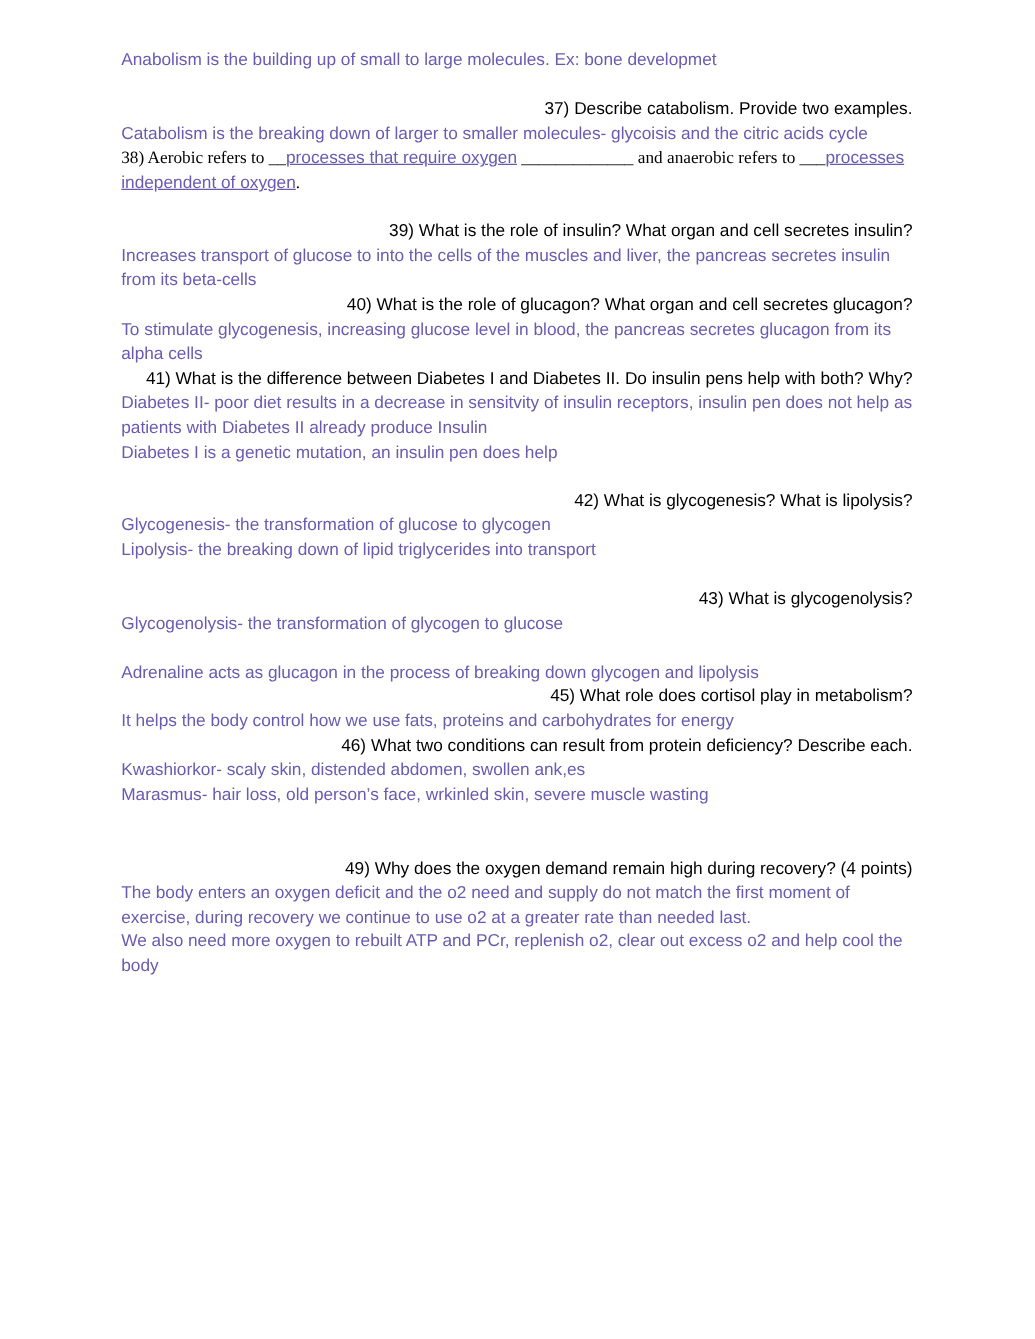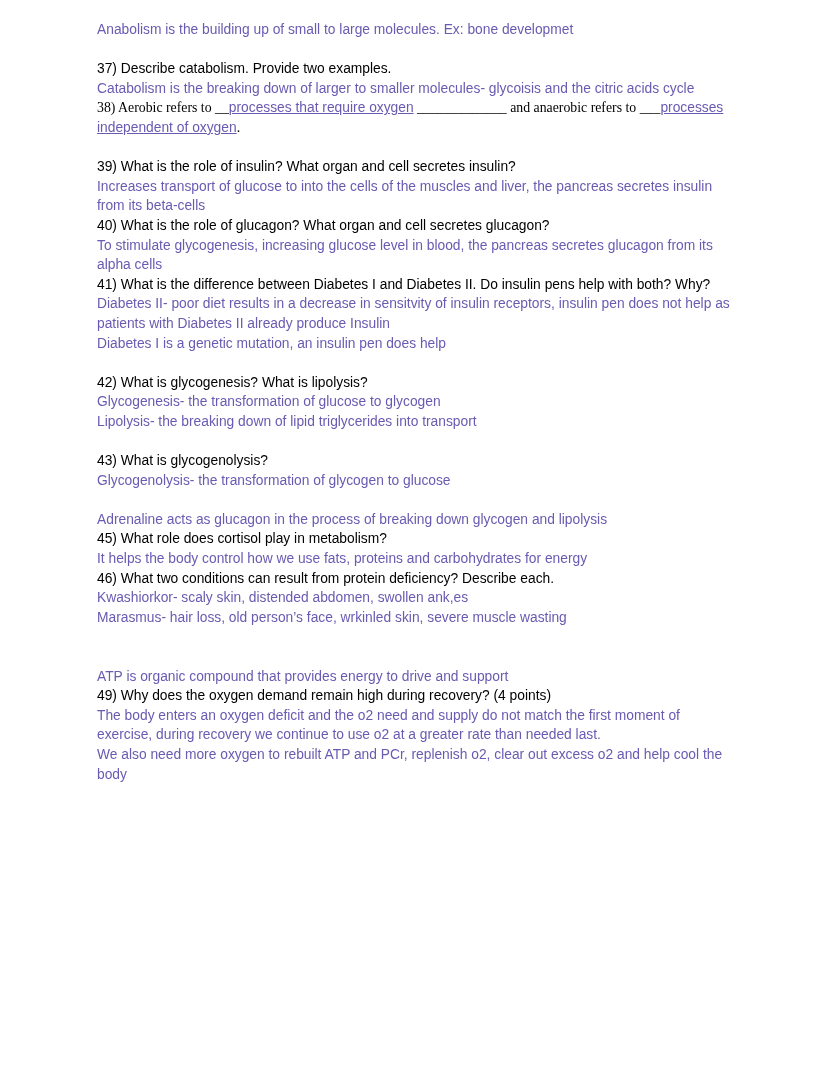--- a/index.html
+++ b/index.html
@@ -9,34 +9,35 @@
   * { box-sizing: border-box; }
   html, body {
     margin: 0;
     padding: 0;
     background: #ffffff;
   }
   .page {
     width: 828px;
     min-height: 1071px;
     background: #ffffff;
-    padding: 20px 98px 40px 97px;
+    padding: 38px 98px 40px 97px;
     font-family: "Liberation Sans", "DejaVu Sans", sans-serif;
     font-size: 13.8px;
     line-height: 19.6px;
   }
   .doc {
     width: 633px;
   }
   p {
     margin: 0;
     word-wrap: break-word;
   }
   .q {
     color: var(--question-color);
+    text-align: right;
   }
   .a {
     color: var(--answer-color);
   }
   .blank-line {
     height: 19.6px;
   }
   .fill {
     color: var(--answer-color);
     text-decoration: underline;
@@ -114,21 +115,20 @@
       <p class="a">Kwashiorkor- scaly skin, distended abdomen, swollen ank,es</p>
       <p class="a">Marasmus- hair loss, old person’s face, wrkinled skin, severe muscle wasting</p>
     </div>
 
     <div class="blank-line"></div>
 
 
     <div class="blank-line"></div>
 
     <div>
-      <p class="a">ATP is organic compound that provides energy to drive and support</p>
     </div>
 
     <div>
       <p class="q">49) Why does the oxygen demand remain high during recovery? (4 points)</p>
       <p class="a">The body enters an oxygen deficit and the o2 need and supply do not match the first moment of exercise, during recovery we continue to use o2 at a greater rate than needed last.</p>
       <p class="a">We also need more oxygen to rebuilt ATP and PCr, replenish o2, clear out excess o2 and help cool the body</p>
     </div>
 
   </div>
 </div>

